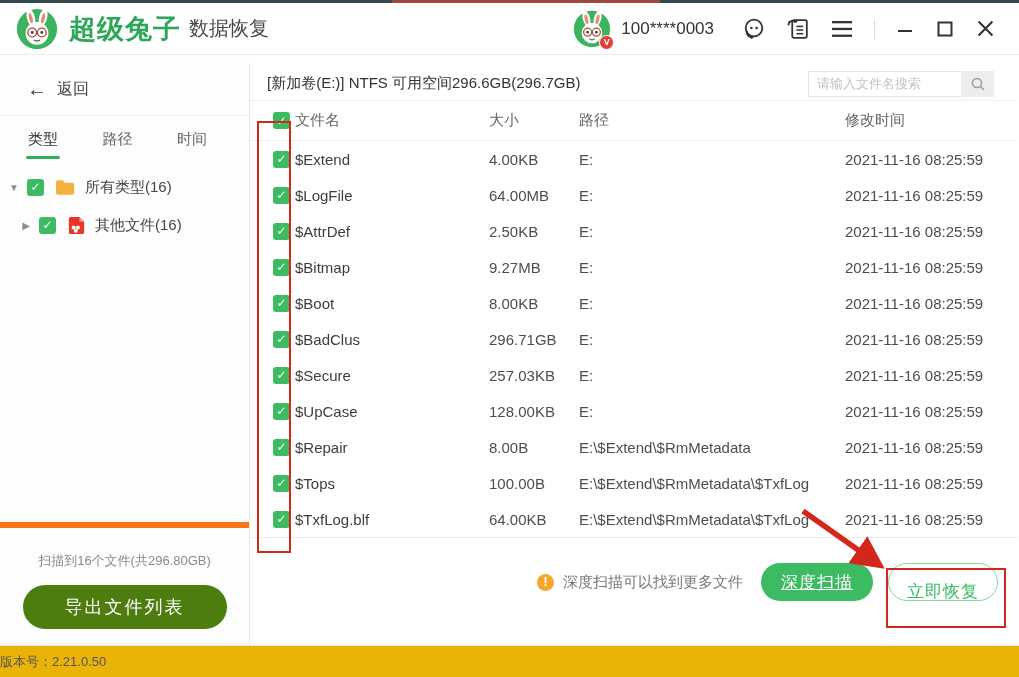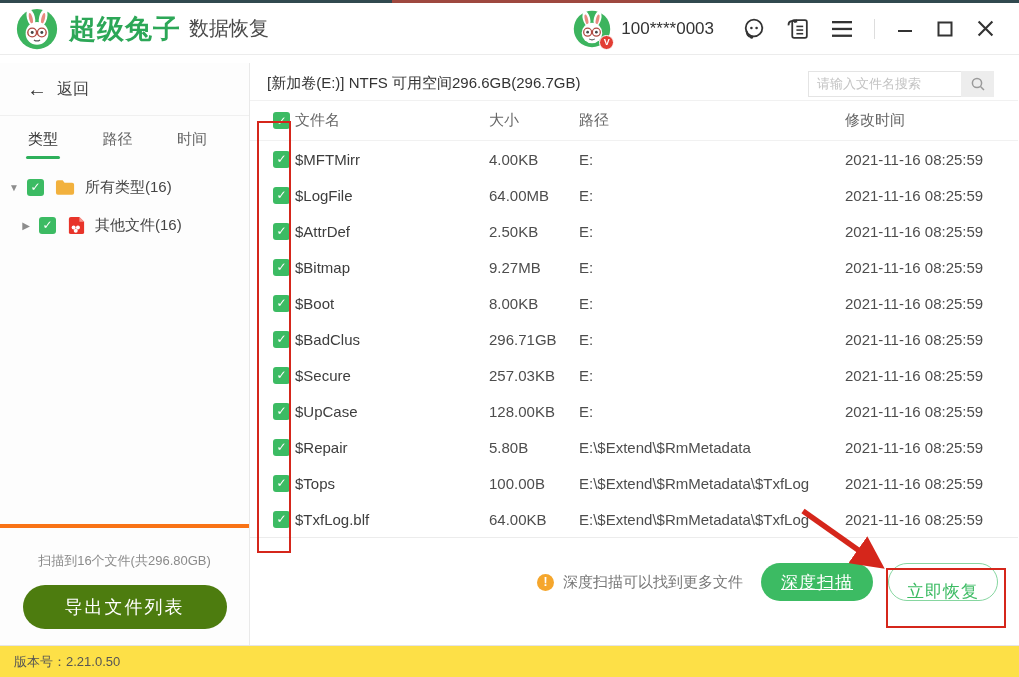--- a/index.html
+++ b/index.html
@@ -44,21 +44,21 @@
   .tree-item { height:38px; display:flex; align-items:center; cursor:pointer; }
   .tree-item.lvl0 { padding-left:7px; }
   .tree-item.lvl1 { padding-left:19px; }
   .expander { width:14px; font-size:10px; color:#8d8d8d; text-align:center; }
   .cb { width:17px; height:17px; border-radius:3px; background:#3cbb63; display:flex; align-items:center;
         justify-content:center; margin:0 0 0 6px; flex:0 0 auto; cursor:pointer; }
   .cb .tick { color:#fff; font-size:12px; font-weight:bold; line-height:1; }
   .tree-icon { margin-left:11px; width:21px; height:18px; flex:0 0 auto; }
   .tree-label { margin-left:9px; font-size:15px; color:#444; }
   .side-spacer { flex:1; }
-  .side-bottom { border-top:4px solid #f97316; padding:24px 0 16px 0; text-align:center; }
+  .side-bottom { border-top:6px solid #f97316; padding:24px 0 16px 0; text-align:center; }
   .scan-summary { font-size:13px; color:#8a8a8a; }
   .export-btn { margin:15px auto 0 auto; width:204px; height:44px; border:none; border-radius:22px;
                 background:#4d7c0f; color:#fff; font-size:18px; cursor:pointer; display:block;
                 font-family:inherit; letter-spacing:2px; }
 
   
   .toolbar { height:38px; border-bottom:1px solid #f1f1f1; display:flex; align-items:center; padding:4px 24px 0 17px; }
   .volume-info { font-size:15px; color:#333; }
   .tool-spacer { flex:1; }
   .searchbox { display:flex; height:26px; }
@@ -83,21 +83,21 @@
                font-weight:bold; display:flex; align-items:center; justify-content:center; margin-right:9px; }
   .hint { font-size:15px; color:#777; margin-right:18px; }
   .deepscan-btn { min-width:108px; height:38px; border:none; border-radius:19px; background:#3cbb63; color:#fff;
                   font-size:17px; cursor:pointer; font-family:inherit; padding:0 20px; letter-spacing:1px;text-decoration:underline; }
   .recover-btn { min-width:106px; height:38px; border:1px solid #86d6a0; border-radius:19px; background:#fff;
                  color:#3cbb63; font-size:17px; cursor:pointer; font-family:inherit; padding:16px 18px;
                  margin-left:15px; letter-spacing:1px; }
 
   
   .versionbar { position:absolute; left:0; top:645px; width:1019px; height:32px; border-top:1px solid #e5e5e5;
-                background:#fde047; display:flex; align-items:center; padding-left:14px; font-size:13px; color:#555; }
+                background:#eab308; display:flex; align-items:center; padding-left:0; font-size:13px; color:#555; }
 
   
   .anno { position:absolute; pointer-events:none; z-index:9; }
   .anno-box { border:2px solid #d5261b; }
 </style>
 </head>
 <body>
 
 <div id="app">
 
@@ -267,21 +267,21 @@
         <span class="h">路径</span>
         <span class="h">修改时间</span>
       </div>
 
       <div class="tbody">
 
           <div class="trow">
             <span class="cb">
               <span class="tick">✓</span>
             </span>
-            <span class="c-name">$MFTMirr</span>
+            <span class="c-name">$Extend</span>
             <span class="c-size">4.00KB</span>
             <span class="c-path">E:</span>
             <span class="c-date">2021-11-16 08:25:59</span>
           </div>
 
           <div class="trow">
             <span class="cb">
               <span class="tick">✓</span>
             </span>
             <span class="c-name">$LogFile</span>
@@ -348,21 +348,21 @@
             <span class="c-size">128.00KB</span>
             <span class="c-path">E:</span>
             <span class="c-date">2021-11-16 08:25:59</span>
           </div>
 
           <div class="trow">
             <span class="cb">
               <span class="tick">✓</span>
             </span>
             <span class="c-name">$Repair</span>
-            <span class="c-size">5.80B</span>
+            <span class="c-size">8.00B</span>
             <span class="c-path">E:\$Extend\$RmMetadata</span>
             <span class="c-date">2021-11-16 08:25:59</span>
           </div>
 
           <div class="trow">
             <span class="cb">
               <span class="tick">✓</span>
             </span>
             <span class="c-name">$Tops</span>
             <span class="c-size">100.00B</span>

